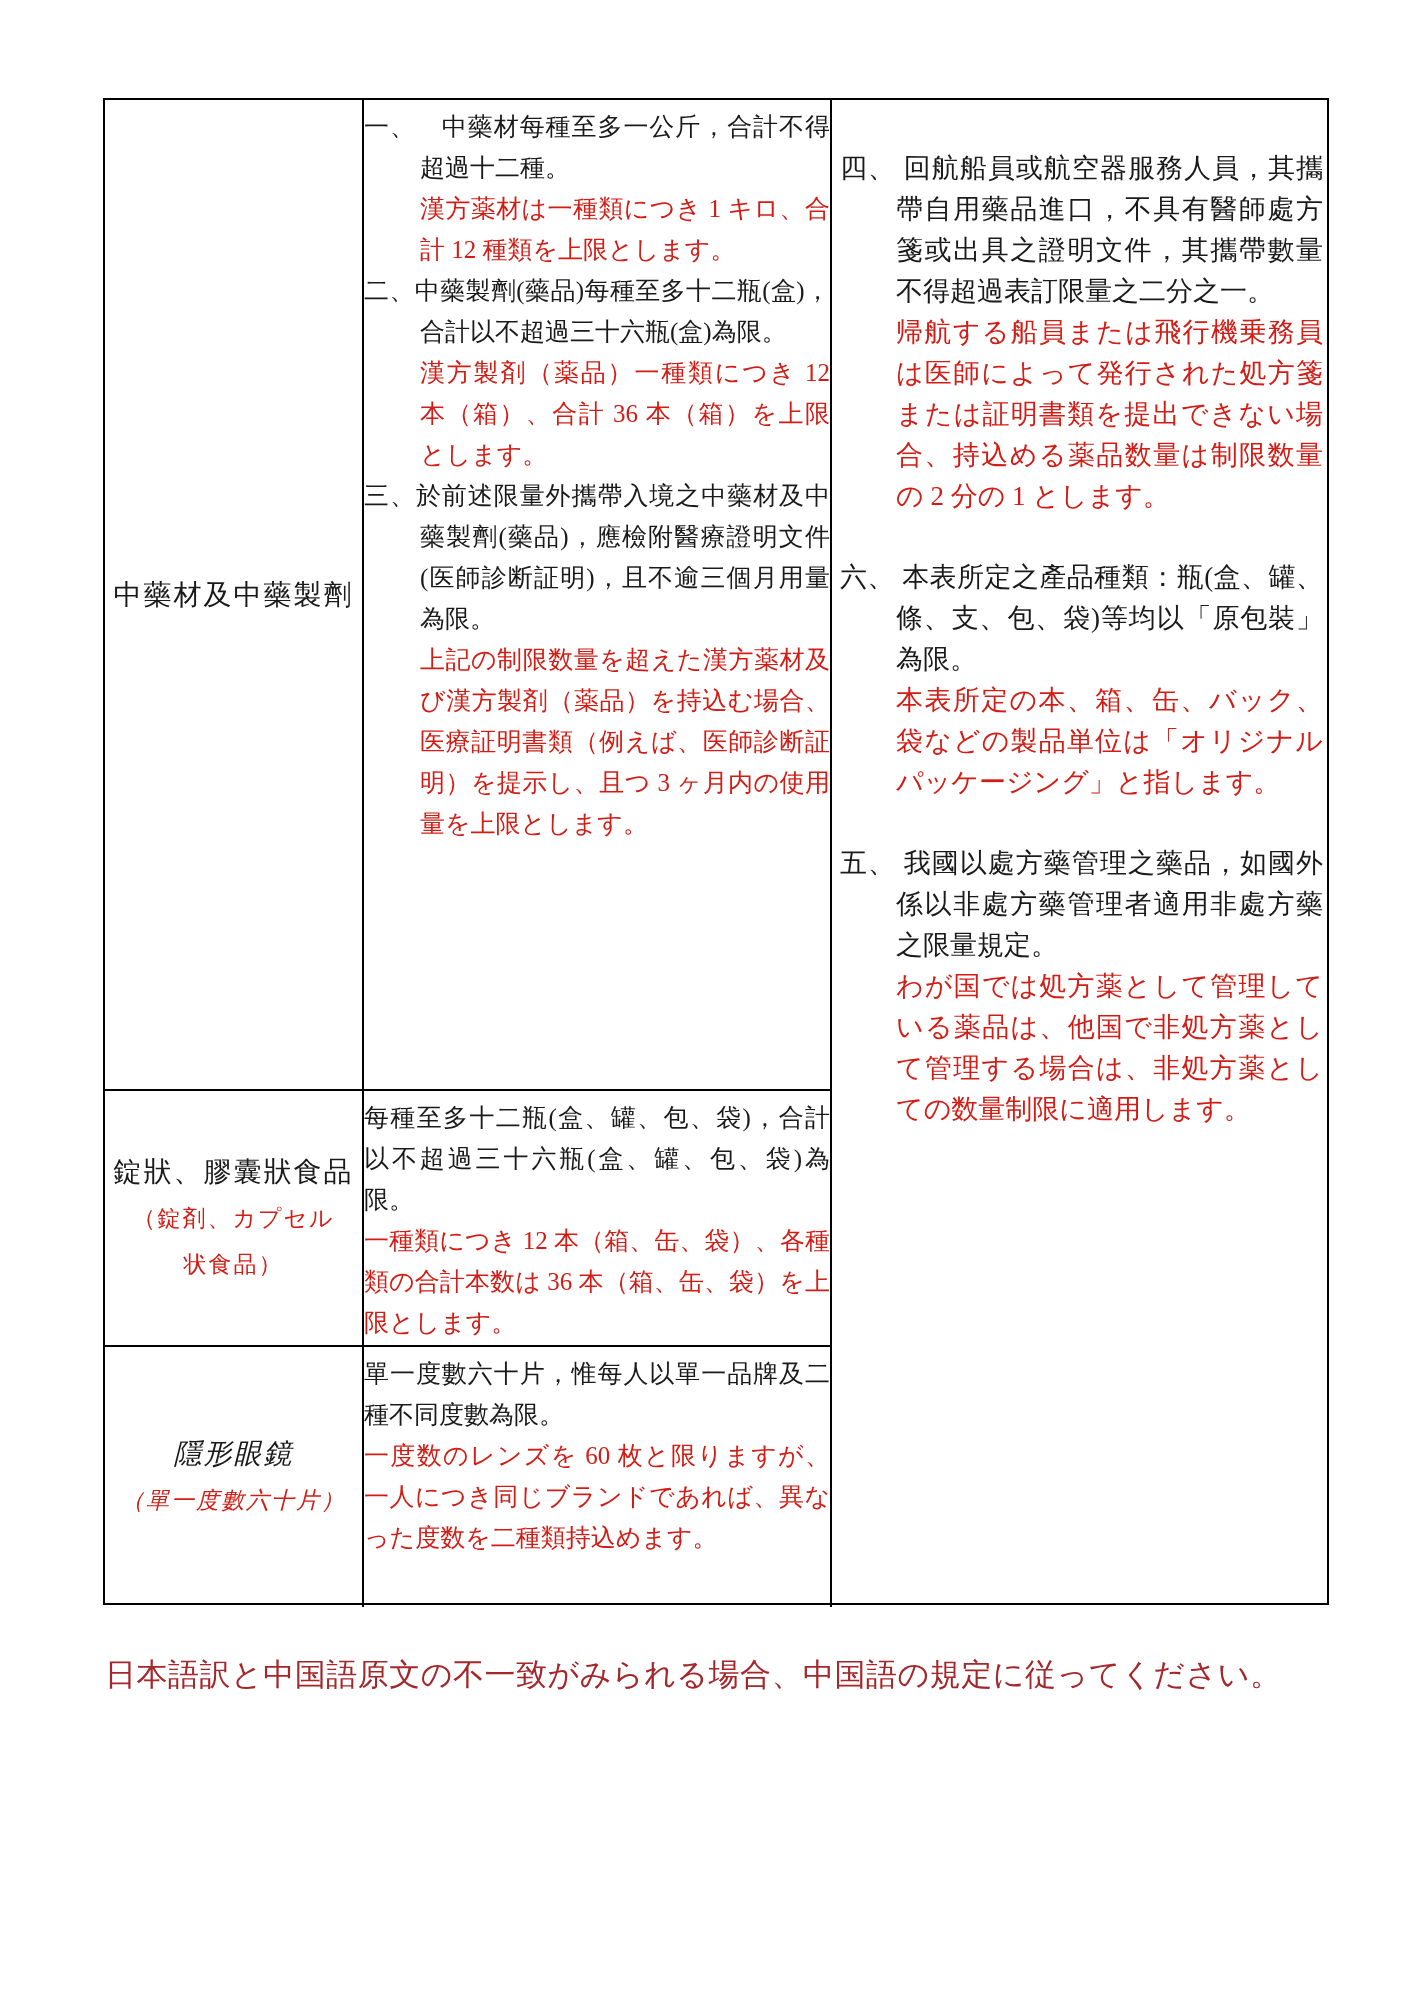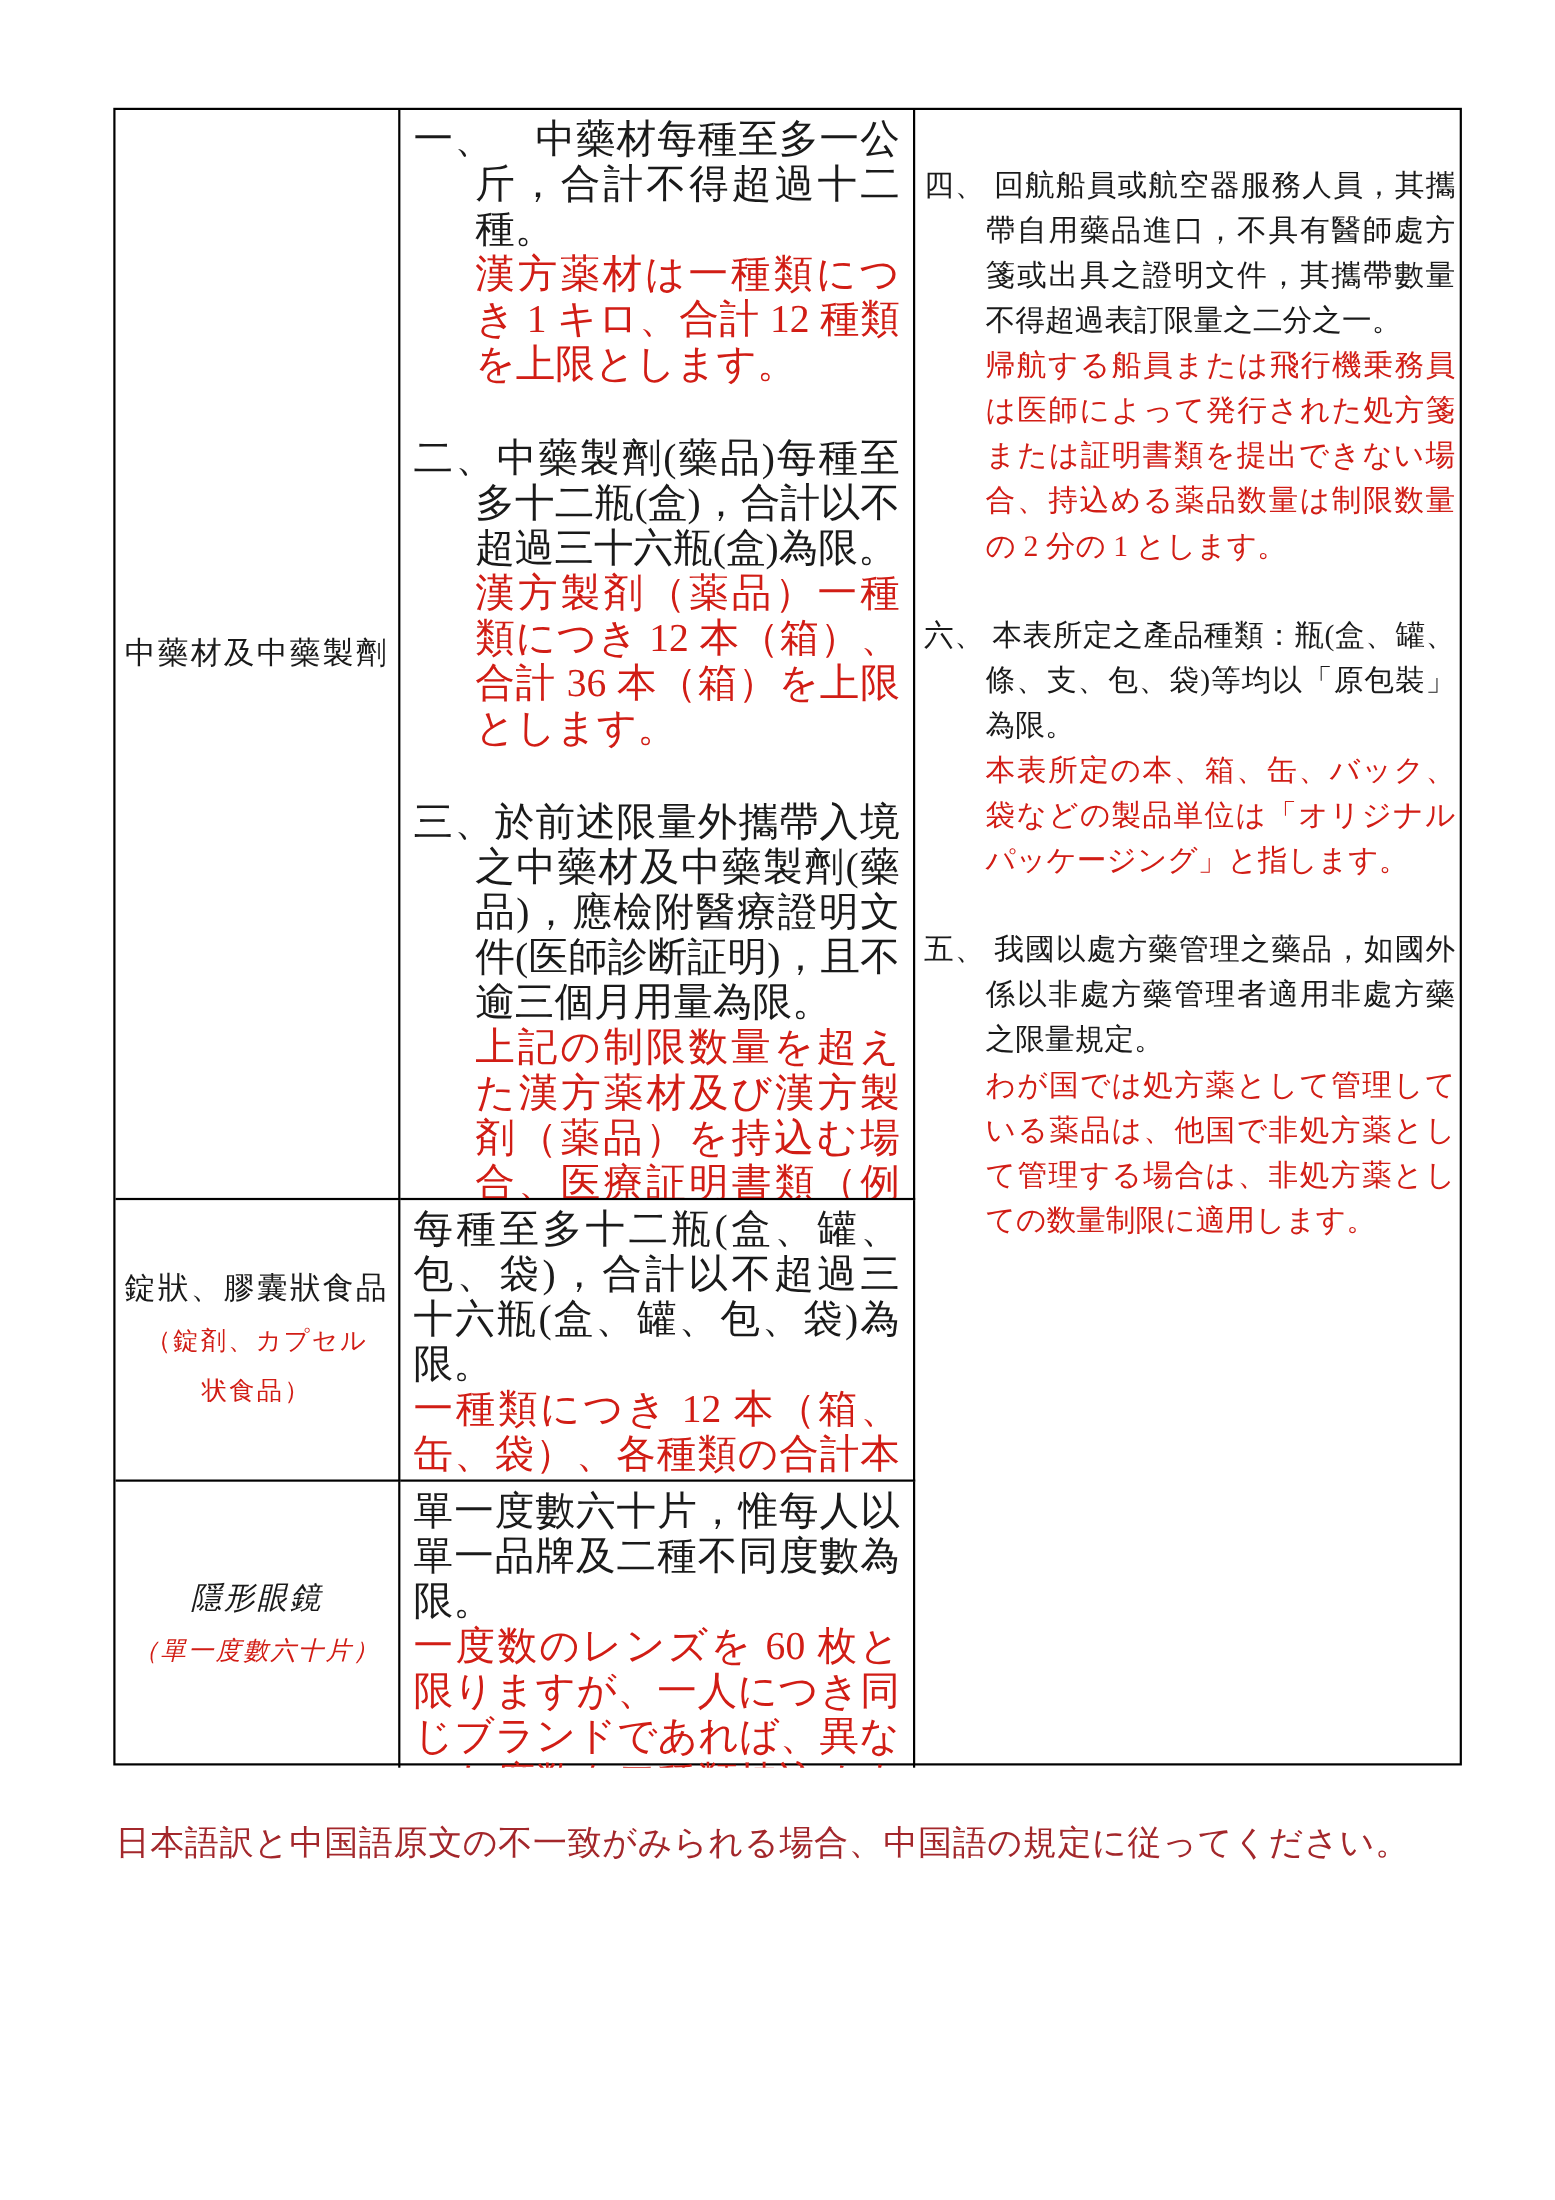--- a/index.html
+++ b/index.html
@@ -44,32 +44,32 @@
   .cat-zh { font-size: 28px; line-height: 48px; color: #1a1a1a; letter-spacing: 2px; }
   .cat-ja {
     font-size: 23px;
     line-height: 46px;
     color: #d11d15;
     white-space: pre-line;
     letter-spacing: 2px;
   }
 
   .bodycell {
-    padding: 6px 12px;
-    font-size: 36px;
+    padding: 6px 0;
+    font-size: 25px;
     line-height: 41px;
     text-align: justify;
   }
   .c3.bodycell { font-size: 27px; padding: 48px 8px 6px 8px; }
 
   .zh { color: #1a1a1a; }
   .ja { color: #d11d15; }
   .hang { padding-left: 56px; text-indent: -56px; }
   .item .ja { margin-left: 56px; }
-  .r1c2 .item + .item { margin-top: 44px; }
+  .r1c2 .item + .item { }
   .c3 .item + .item { margin-top: 40px; }
 
   .footer-note {
     position: absolute;
     left: 105px;
     top: 1655px;
     width: 1220px;
     font-family: "Liberation Sans", sans-serif;
     font-size: 31px;
     line-height: 40px;

